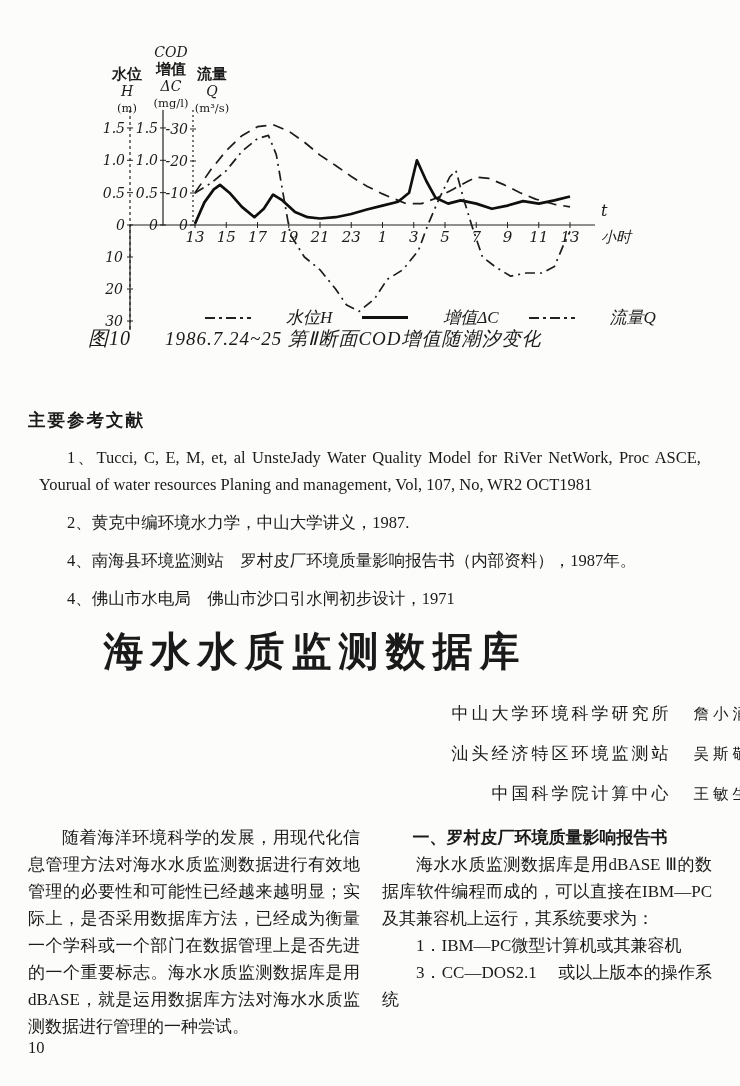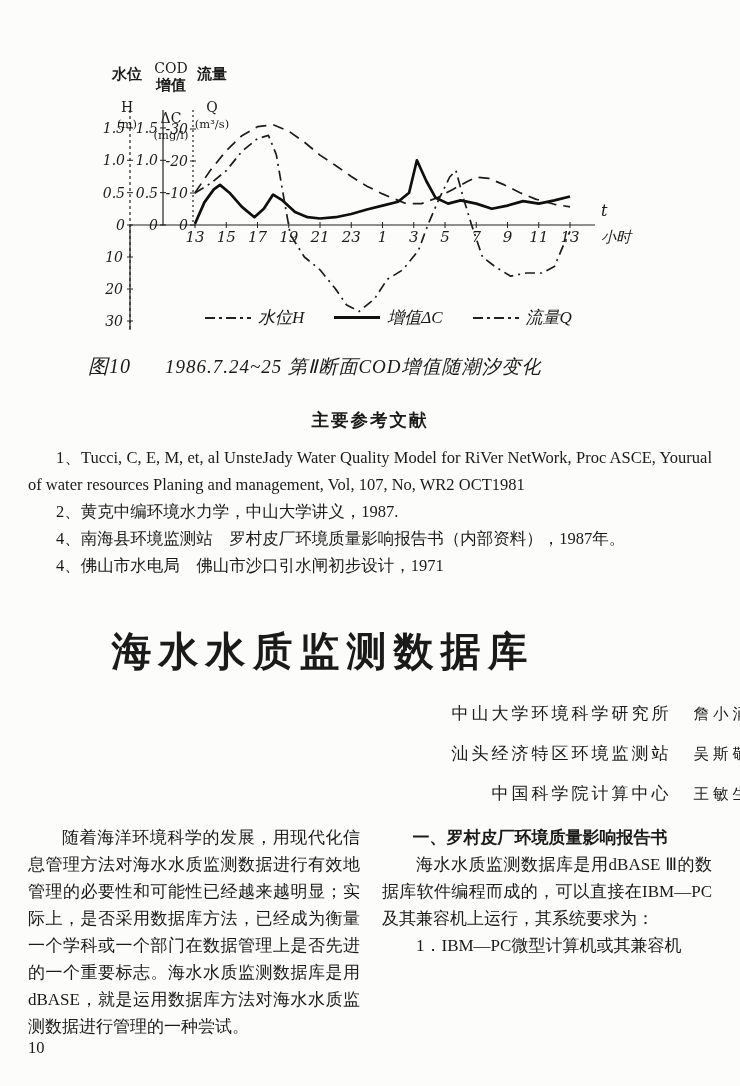--- a/index.html
+++ b/index.html
@@ -14,36 +14,36 @@
   #chart-svg text{font-family:"DejaVu Serif",serif;fill:#1b1b1b;}
   #chart-svg .xtick{font-size:15px;font-style:italic;}
   #chart-svg .ytick{font-size:14px;font-style:italic;}
   #chart-svg .tlab{font-size:16px;font-style:italic;}
   .axline{stroke:#222;stroke-width:1.2;fill:none;}
   .axmark{stroke:#222;stroke-width:1;}
   .curve-dashed{fill:none;stroke:#1c1c1c;stroke-width:1.7;stroke-dasharray:11 7;stroke-linejoin:round;}
   .curve-solid{fill:none;stroke:#0f0f0f;stroke-width:2.7;stroke-linejoin:round;}
   .curve-dashdot{fill:none;stroke:#1c1c1c;stroke-width:1.7;stroke-dasharray:10 5 2 5;stroke-linejoin:round;}
   .axh{position:absolute;text-align:center;font-size:15px;line-height:17px;font-weight:bold;}
-  .axh .lat{font-weight:normal;font-size:14px;font-family:"DejaVu Serif",serif;margin-top:16px;}
+  .axh .lat{font-style:italic;font-weight:normal;font-size:14px;font-family:"DejaVu Serif",serif;}
   .axh .unit{font-weight:normal;font-size:11.5px;font-family:"DejaVu Serif",serif;}
   .legend{position:absolute;left:205px;top:306px;display:flex;align-items:center;gap:30px;}
-  .legend-item{display:flex;align-items:center;font-style:italic;font-size:17px;white-space:nowrap;}
+  .legend-item{display:flex;align-items:center;font-style:italic;font-size:17px;white-space:nowrap;gap:28px;}
   .ls{display:inline-block;width:46px;margin-right:7px;}
   .ls-dashdot{height:2px;background:repeating-linear-gradient(90deg,#222 0 10px,transparent 10px 14px,#222 14px 17px,transparent 17px 21px);}
   .ls-solid{height:3px;background:#111;}
-  .caption{position:absolute;left:88px;top:353px;font-style:italic;font-size:19px;letter-spacing:1px;white-space:nowrap;}
+  .caption{position:absolute;left:88px;top:325px;font-style:italic;font-size:19px;letter-spacing:1px;white-space:nowrap;}
   .caption .fig{font-size:20px;margin-right:34px;}
   
   .refs{position:absolute;left:28px;top:408px;width:684px;}
-  .refs h3{margin:0 0 12px 0;text-align:center;font-size:17.5px;letter-spacing:2px;
+  .refs h3{margin:0 0 12px 0;text-align:left;font-size:17.5px;letter-spacing:2px;
            font-family:"Liberation Sans",sans-serif;font-weight:bold;}
-  .ref{margin:0;font-size:16.5px;line-height:27px;text-indent:1.7em;text-align:justify;}
+  .ref{margin:11px;font-size:16.5px;line-height:27px;text-indent:1.7em;text-align:justify;}
   
-  .title{position:absolute;left:12px;top:624px;width:622px;text-align:center;
+  .title{position:absolute;left:4px;top:624px;width:622px;text-align:center;
          font-size:40px;font-weight:bold;letter-spacing:7px;white-space:nowrap;}
   .authors{position:absolute;left:0;top:694px;width:740px;text-align:right;line-height:40px;margin-left:12px;}
   .aff{font-size:17px;letter-spacing:3px;}
   .aname{font-size:15.5px;letter-spacing:4px;margin-left:22px;}
   .col{position:absolute;top:824px;}
   .col.left{left:28px;width:332px;}
   .col.right{left:382px;width:330px;}
   .col p{margin:0;font-size:17px;line-height:27px;text-align:justify;}
   .intro{text-indent:2em;}
   .r-heading{font-family:"Liberation Sans",sans-serif;font-weight:bold;text-indent:1.8em;white-space:nowrap;}
@@ -186,16 +186,17 @@
   </div>
 
   <div class="col left">
     <p class="intro">随着海洋环境科学的发展，用现代化信息管理方法对海水水质监测数据进行有效地管理的必要性和可能性已经越来越明显；实际上，是否采用数据库方法，已经成为衡量一个学科或一个部门在数据管理上是否先进的一个重要标志。海水水质监测数据库是用dBASE，就是运用数据库方法对海水水质监测数据进行管理的一种尝试。</p>
   </div>
 
   <div class="col right">
     <p class="r-heading">一、罗村皮厂环境质量影响报告书</p>
     <p class="r-para">海水水质监测数据库是用dBASE Ⅲ的数据库软件编程而成的，可以直接在IBM—PC及其兼容机上运行，其系统要求为：</p>
     <p class="r-item">1．IBM—PC微型计算机或其兼容机</p>
+    <p class="r-item">3．CC—DOS2.1　 或以上版本的操作系统</p>
   </div>
 
   <div class="pageno">10</div>
 </div>
 
 </body></html>

